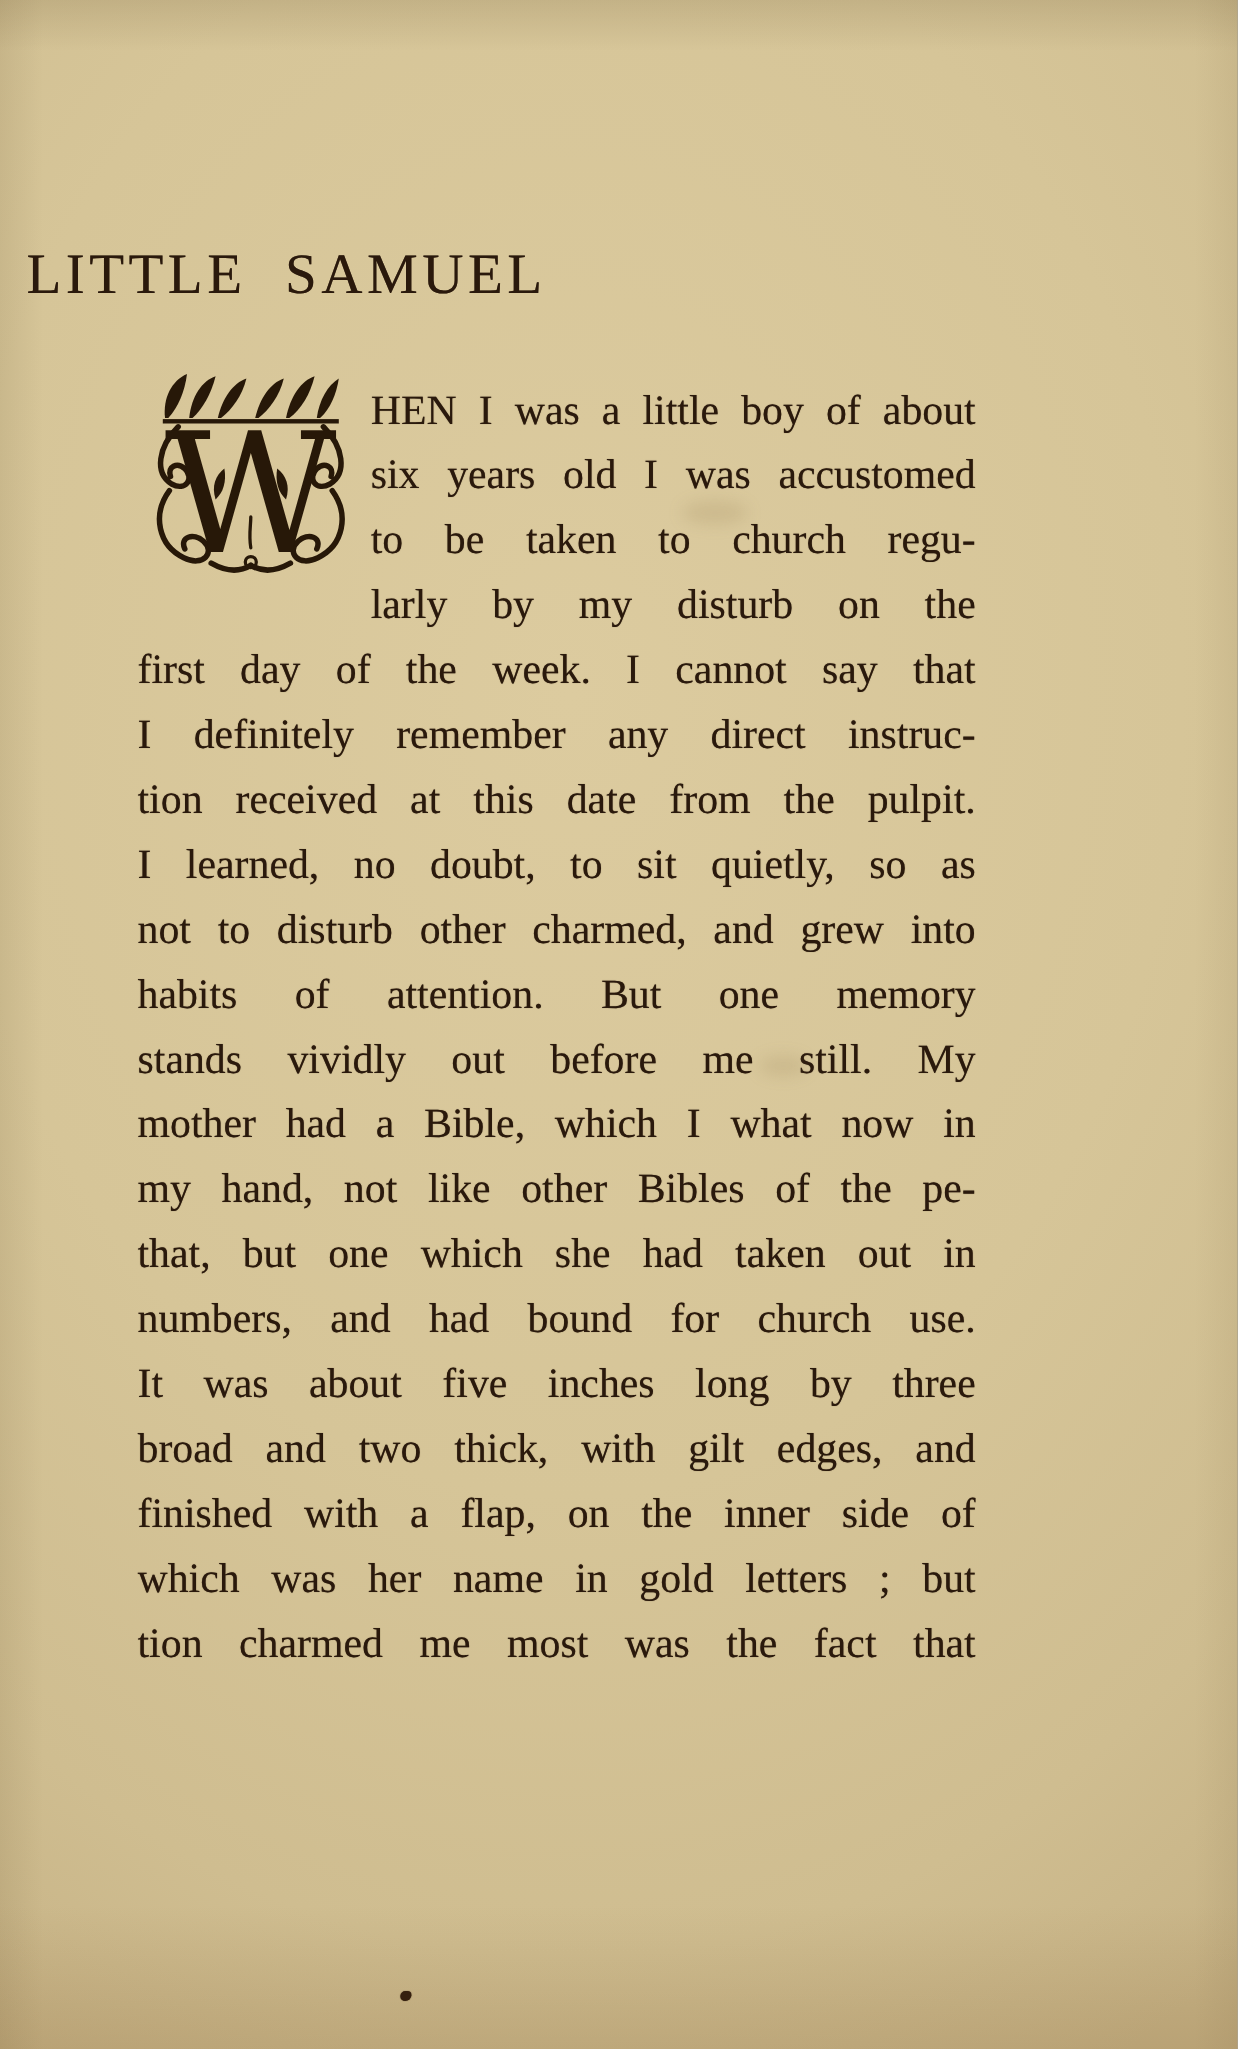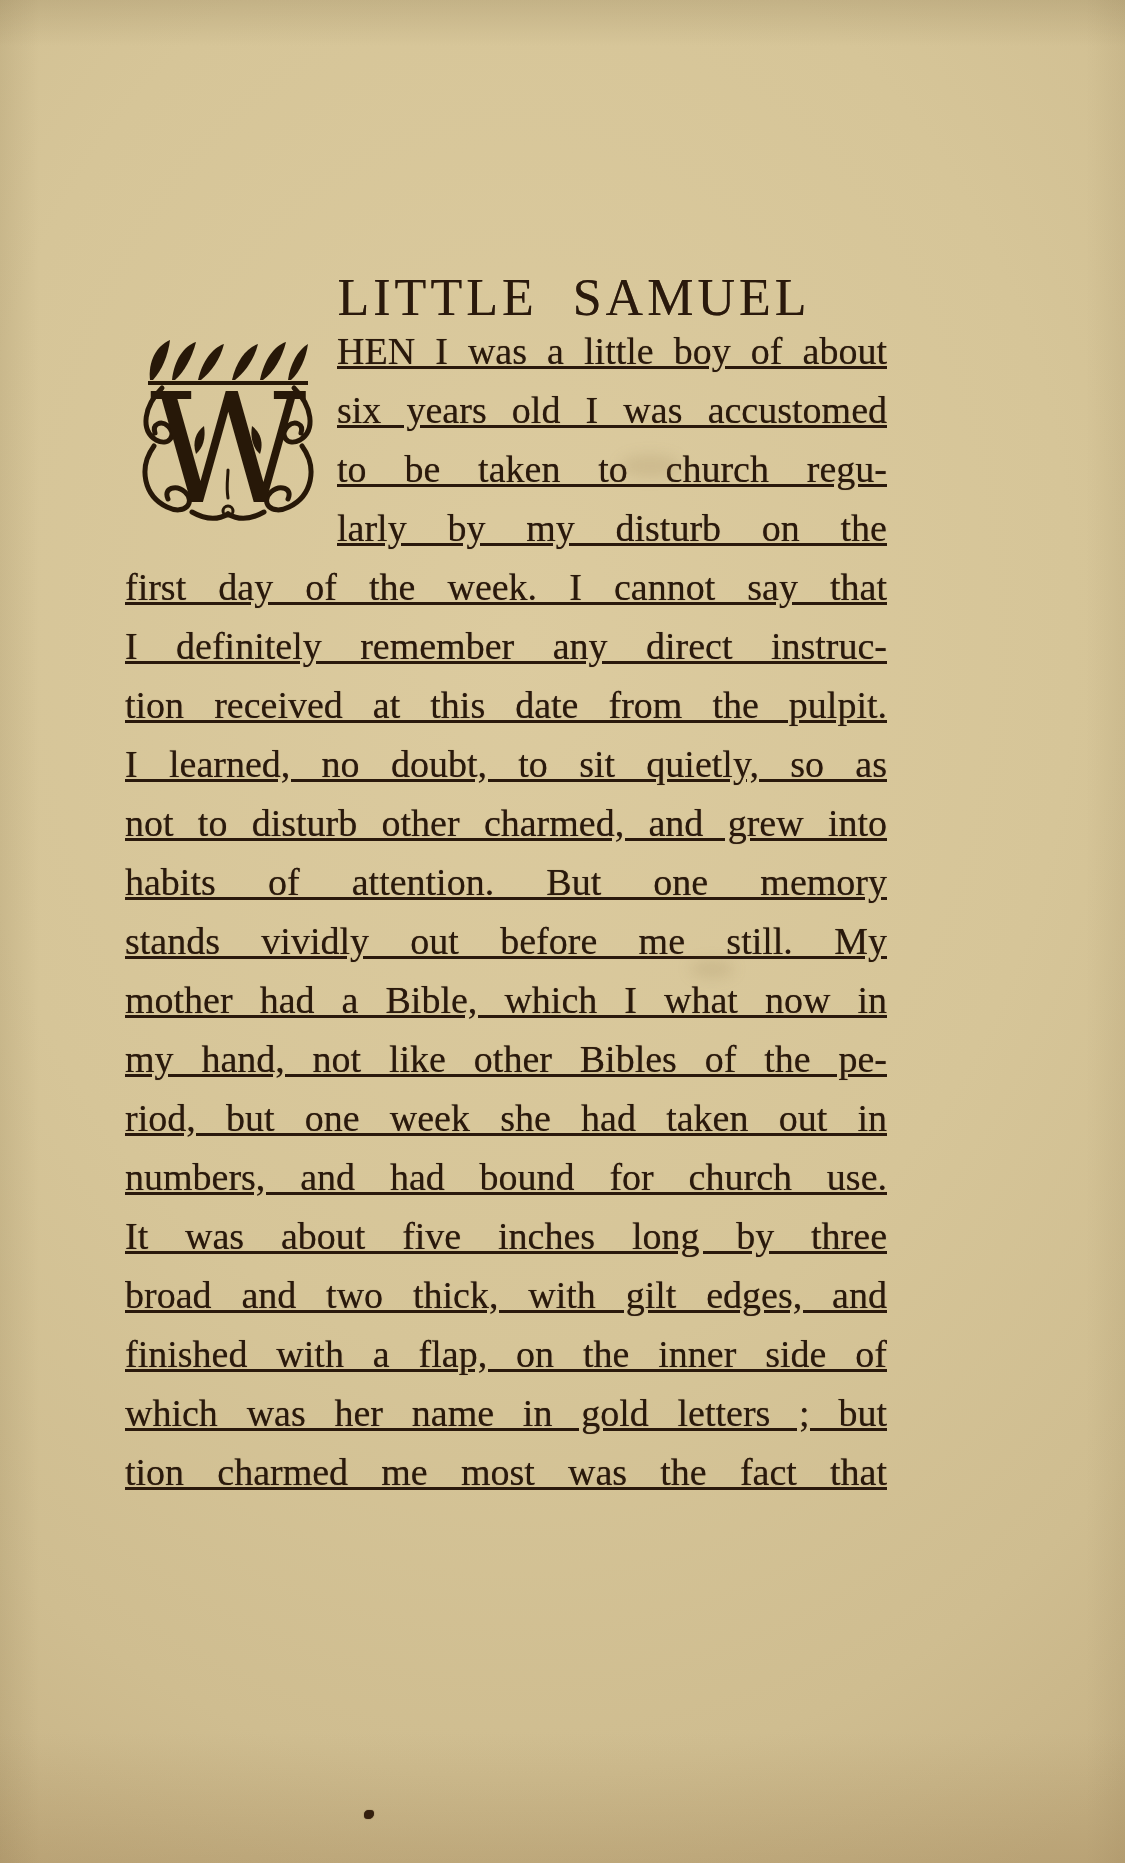--- a/index.html
+++ b/index.html
@@ -11,38 +11,36 @@
     background-image:
       linear-gradient(to bottom, rgba(96,76,40,.16) 0%, rgba(96,76,40,0) 2.5%, rgba(96,76,40,0) 93%, rgba(136,103,58,.22) 100%),
       linear-gradient(to right, rgba(96,76,40,.11) 0%, rgba(96,76,40,0) 3.5%, rgba(96,76,40,0) 96.5%, rgba(96,76,40,.08) 100%),
       radial-gradient(ellipse 95% 75% at 46% 34%, #dccb9f 0%, #d6c598 52%, #cfbd90 82%, #c7b386 100%);
     font-family:"Liberation Serif","DejaVu Serif",serif;
     color:var(--ink,#2a190c);
   }
   .chapter-title{
     position:absolute;
     top:218px;left:24px;width:1100px;
-    text-align:center;
+    text-align:left;
     font-size:52px;
     letter-spacing:4px;
     word-spacing:18px;
     line-height:64px;
     color:var(--ink,#2a190c);
     text-shadow:0 0 0.6px rgba(42,25,12,.65);
     white-space:nowrap;
-    margin-top:48px;
   }
   .paragraph-block{
     position:absolute;
-    left:125px;top:322px;width:762px;
+    left:125px;top:344px;width:762px;
     font-size:38px;
     line-height:59px;
     word-spacing:-1px;
     text-shadow:0 0 0.7px rgba(42,25,12,.7);
-    text-decoration:underline;
   }
   .line{
     height:59px;
     overflow:hidden;
     text-align:justify;
     text-align-last:justify;
     text-justify:inter-word;
   }
   .line.indent{margin-left:212px;}
   .drop-cap{
@@ -118,21 +116,21 @@
       <div class="line indent">larly by my disturb on the</div>
       <div class="line">first day of the week. I cannot say that</div>
       <div class="line">I definitely remember any direct instruc-</div>
       <div class="line">tion received at this date from the pulpit.</div>
       <div class="line">I learned, no doubt, to sit quietly, so as</div>
       <div class="line">not to disturb other charmed, and grew into</div>
       <div class="line">habits of attention. But one memory</div>
       <div class="line">stands vividly out before me still. My</div>
       <div class="line">mother had a Bible, which I what now in</div>
       <div class="line">my hand, not like other Bibles of the pe-</div>
-      <div class="line">riod, but one week she had taken out in</div>
+      <div class="line">that, but one which she had taken out in</div>
       <div class="line">numbers, and had bound for church use.</div>
       <div class="line">It was about five inches long by three</div>
       <div class="line">broad and two thick, with gilt edges, and</div>
       <div class="line">finished with a flap, on the inner side of</div>
       <div class="line">which was her name in gold letters ; but</div>
       <div class="line">tion charmed me most was the fact that</div>
     </div>
 
   <div class="paper-smudge smudge-a"></div>
   <div class="paper-smudge smudge-b"></div>

